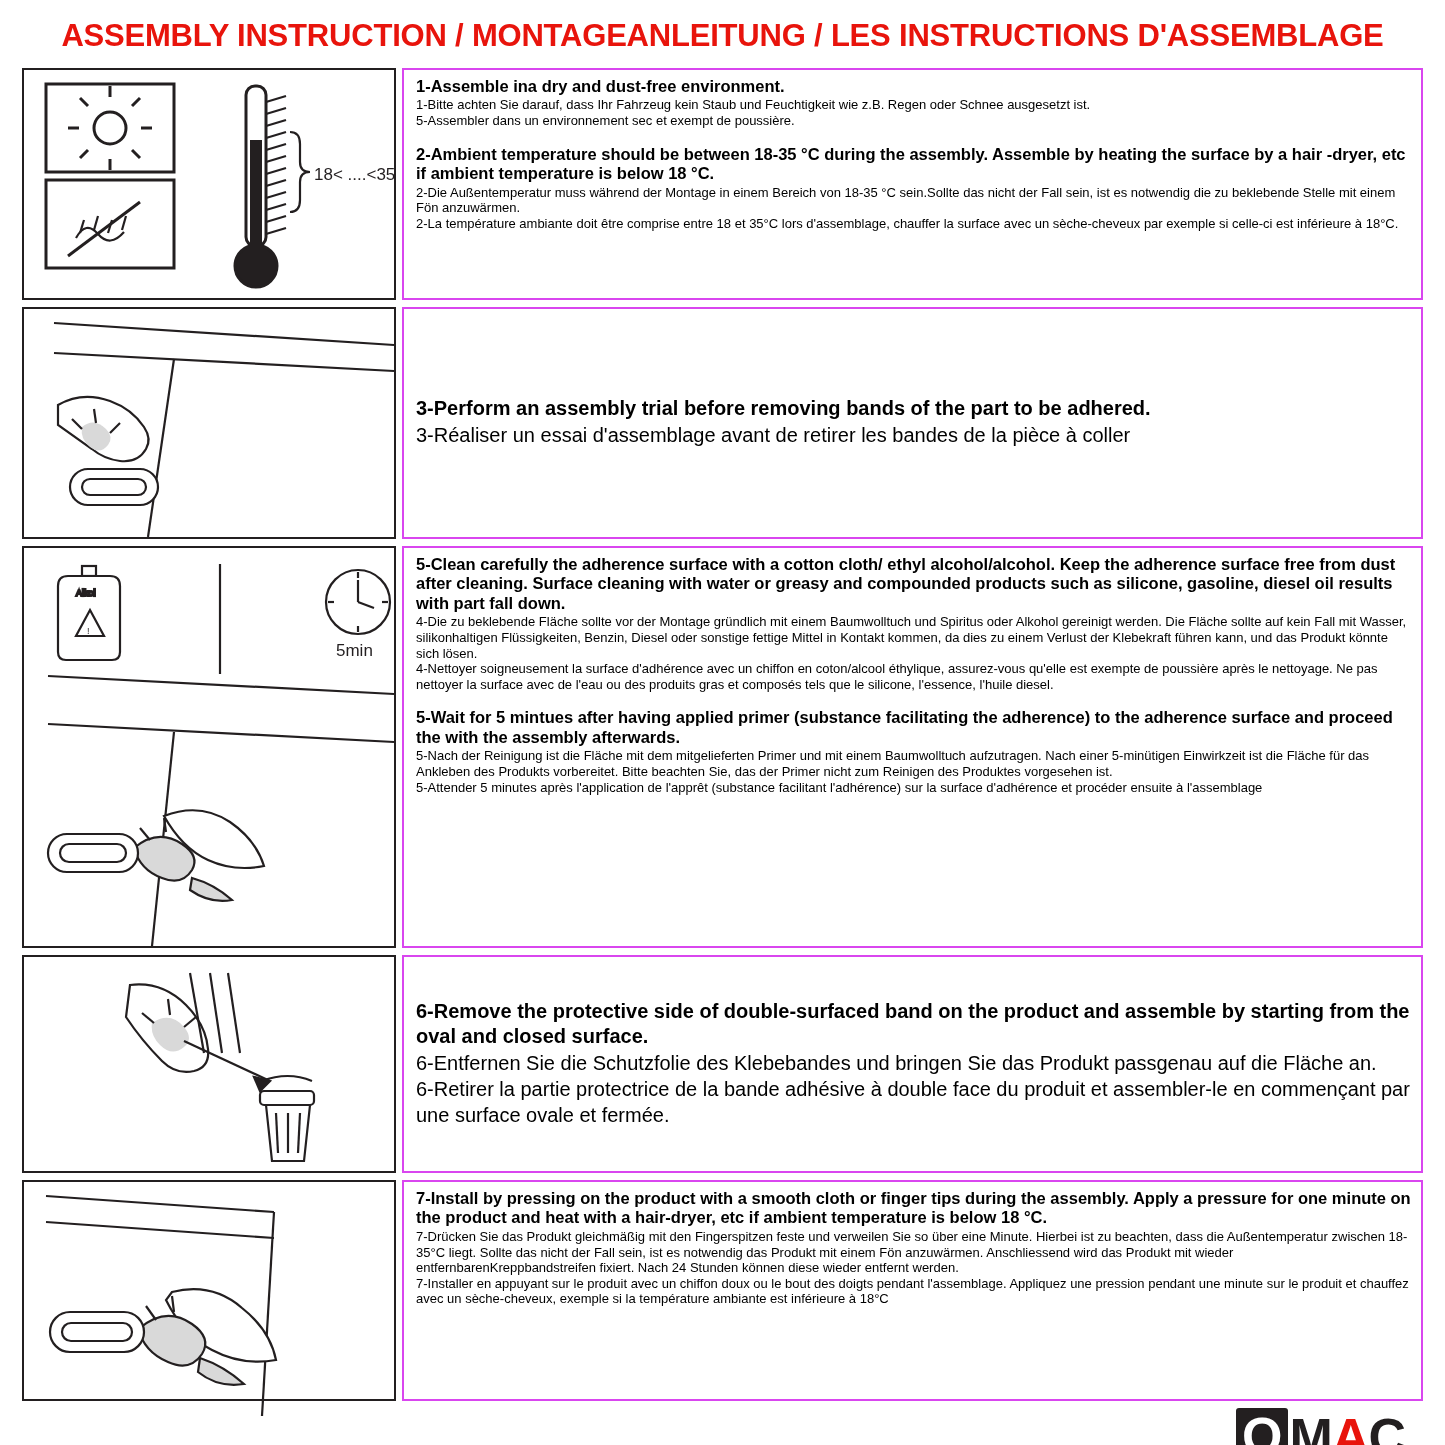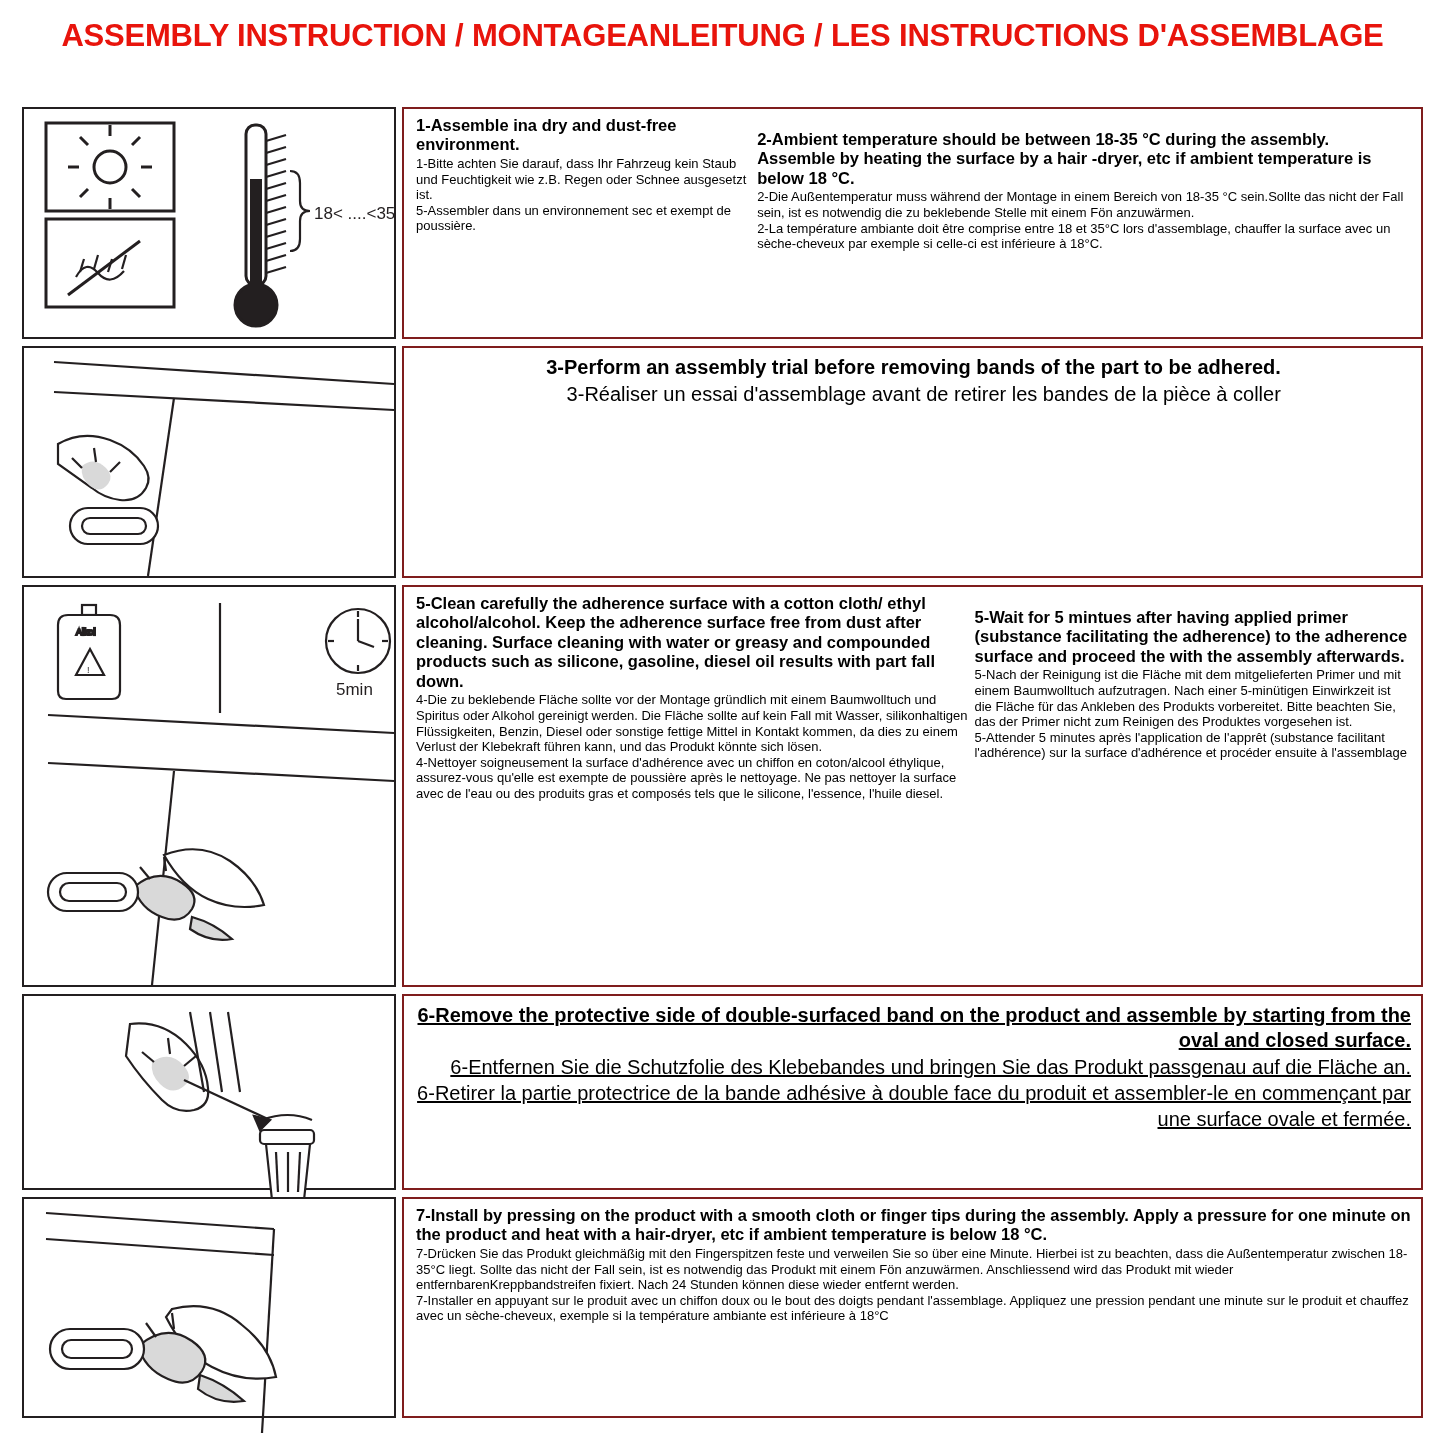--- a/index.html
+++ b/index.html
@@ -14,21 +14,20 @@
     color: #000000;
     overflow: hidden;
   }
   .page {
     width: 1445px;
     height: 1445px;
     box-sizing: border-box;
     padding: 10px 22px 4px 22px;
     display: flex;
     flex-direction: column;
-    gap: 39px;
   }
   .title {
     color: #e8140c;
     font-size: 31px;
     font-weight: bold;
     letter-spacing: -0.2px;
     text-align: center;
     margin: 8px 0 14px 0;
     white-space: nowrap;
   }
@@ -45,50 +44,49 @@
   .fig {
     width: 374px;
     flex: 0 0 374px;
     border: 2px solid #231f20;
     box-sizing: border-box;
     position: relative;
     background: #fff;
   }
   .txt {
     flex: 1 1 auto;
-    border: 2px solid #7f1d1d;
+    border: 2px solid #d946ef;
     box-sizing: border-box;
     margin-left: 6px;
     padding: 7px 10px 7px 12px;
     display: flex;
-    flex-direction: row;
+    flex-direction: column;
     justify-content: flex-start;
   }
   .txt.center {
     justify-content: center;
-    text-align: right;
   }
   .blk { margin-bottom: 2px; }
   .blk + .blk { margin-top: 14px; }
   .en {
     font-weight: bold;
     font-size: 16.5px;
     line-height: 1.18;
     margin-bottom: 1px;
   }
   .de, .fr {
     font-size: 13px;
     line-height: 1.2;
   }
   .big .en { font-size: 20px; line-height: 1.25; }
   .big .de, .big .fr { font-size: 20px; line-height: 1.3; }
   .r1 { height: 232px; }
   .r2 { height: 232px; }
   .r3 { height: 402px; }
-  .r4 { height: 196px; text-decoration: underline; }
+  .r4 { height: 218px; }
   .r5 { height: 221px; }
 
   
   svg { display: block; }
   .stroke { fill: none; stroke: #231f20; stroke-width: 3; }
   .stroke2 { fill: none; stroke: #231f20; stroke-width: 2.2; }
   .fill-dark { fill: #231f20; }
   .fill-grey { fill: #d9d9d9; }
   .fill-white { fill: #ffffff; }
   .tlabel {

